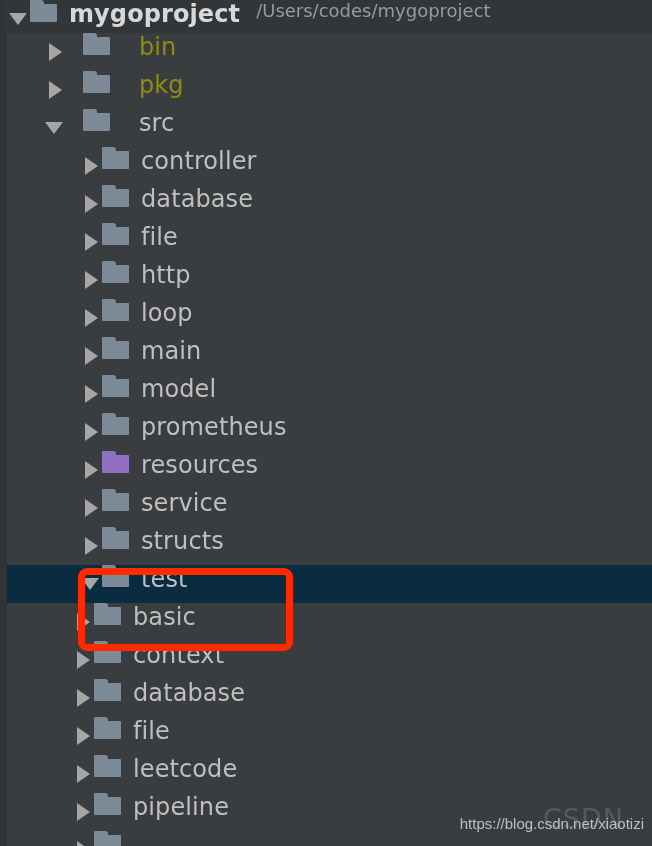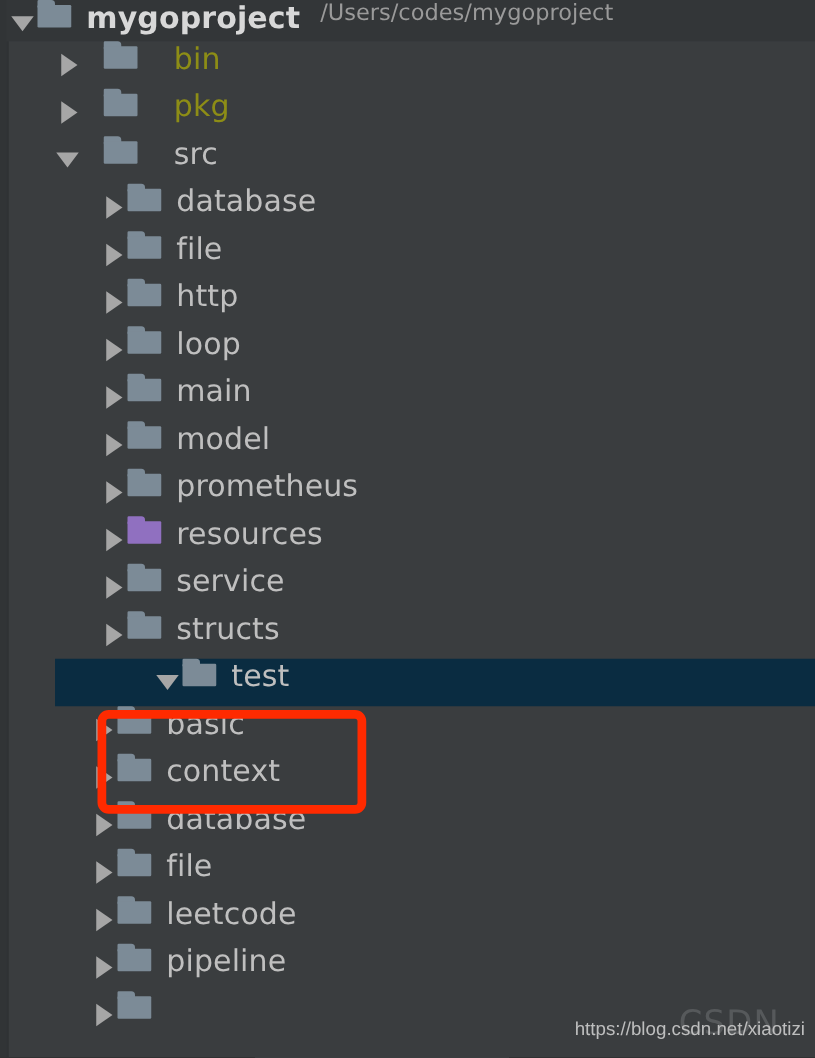--- a/index.html
+++ b/index.html
@@ -42,21 +42,20 @@
     height: 38px;
     display: flex;
     box-sizing: border-box;
   }
   .row.root {
     height: 33px;
     background: #333638;
   }
   .row.selected {
     background: #0a2c41;
-    margin-left: 44px;
   }
   
   .twisty {
     position: relative;
     width: 22px;
     height: 38px;
     flex: 0 0 22px;
   }
   .twisty.collapsed::before {
     content: "";
@@ -198,20 +197,28 @@
           <span class="body"></span>
         </span>
         <span class="label">src</span>
       </div>
       <div class="row ind2">
         <span class="twisty collapsed"></span>
         <span class="folder">
           <span class="tab"></span>
           <span class="body"></span>
         </span>
+        <span class="label">controller</span>
+      </div>
+      <div class="row ind2">
+        <span class="twisty collapsed"></span>
+        <span class="folder">
+          <span class="tab"></span>
+          <span class="body"></span>
+        </span>
         <span class="label">database</span>
       </div>
       <div class="row ind2">
         <span class="twisty collapsed"></span>
         <span class="folder">
           <span class="tab"></span>
           <span class="body"></span>
         </span>
         <span class="label">file</span>
       </div>

